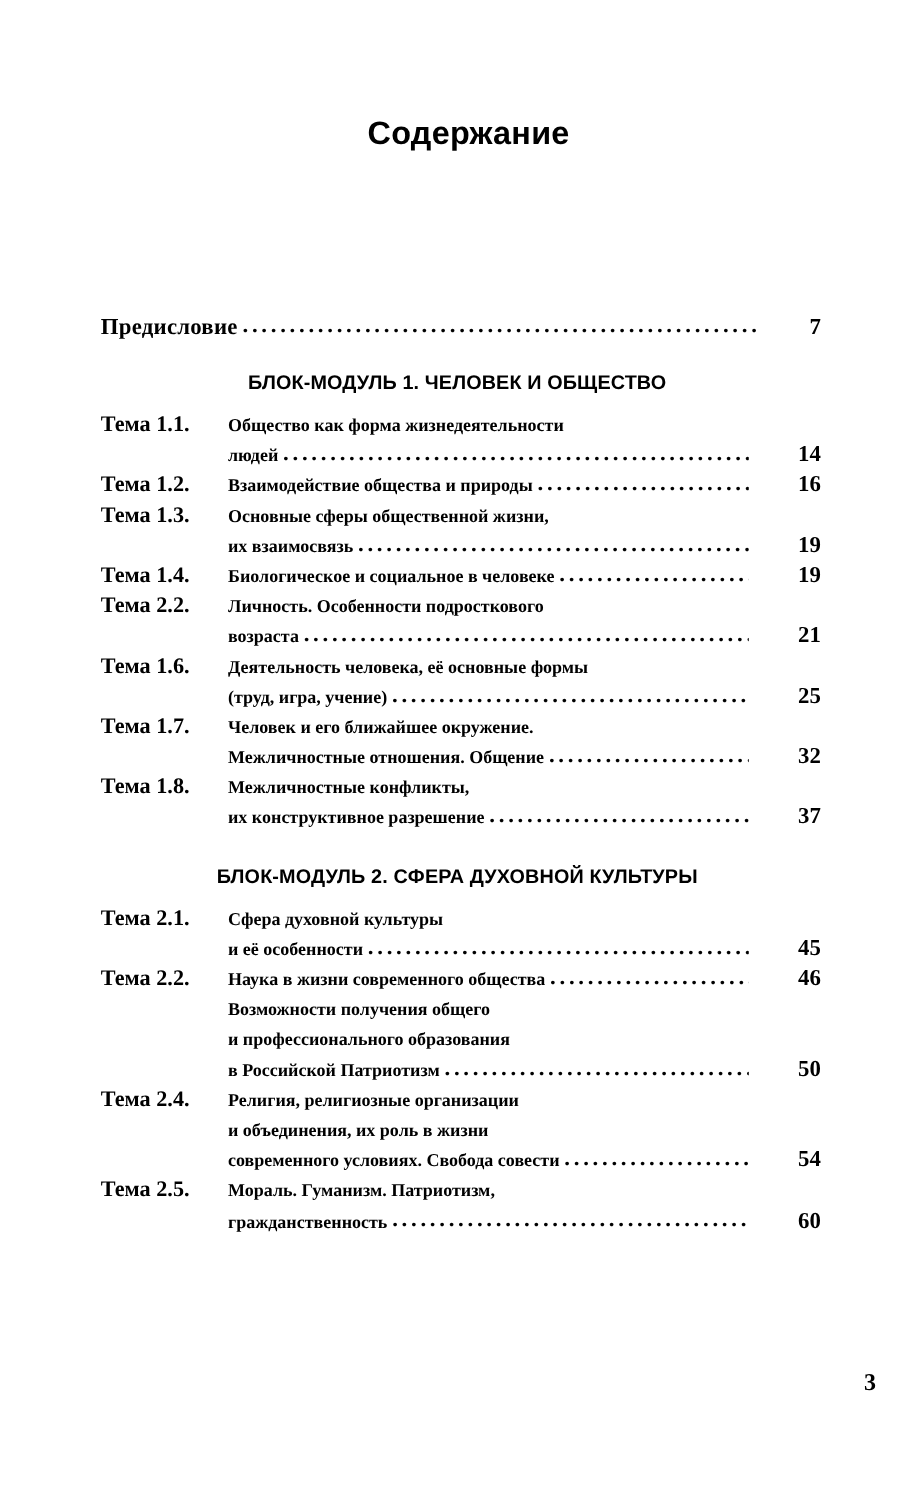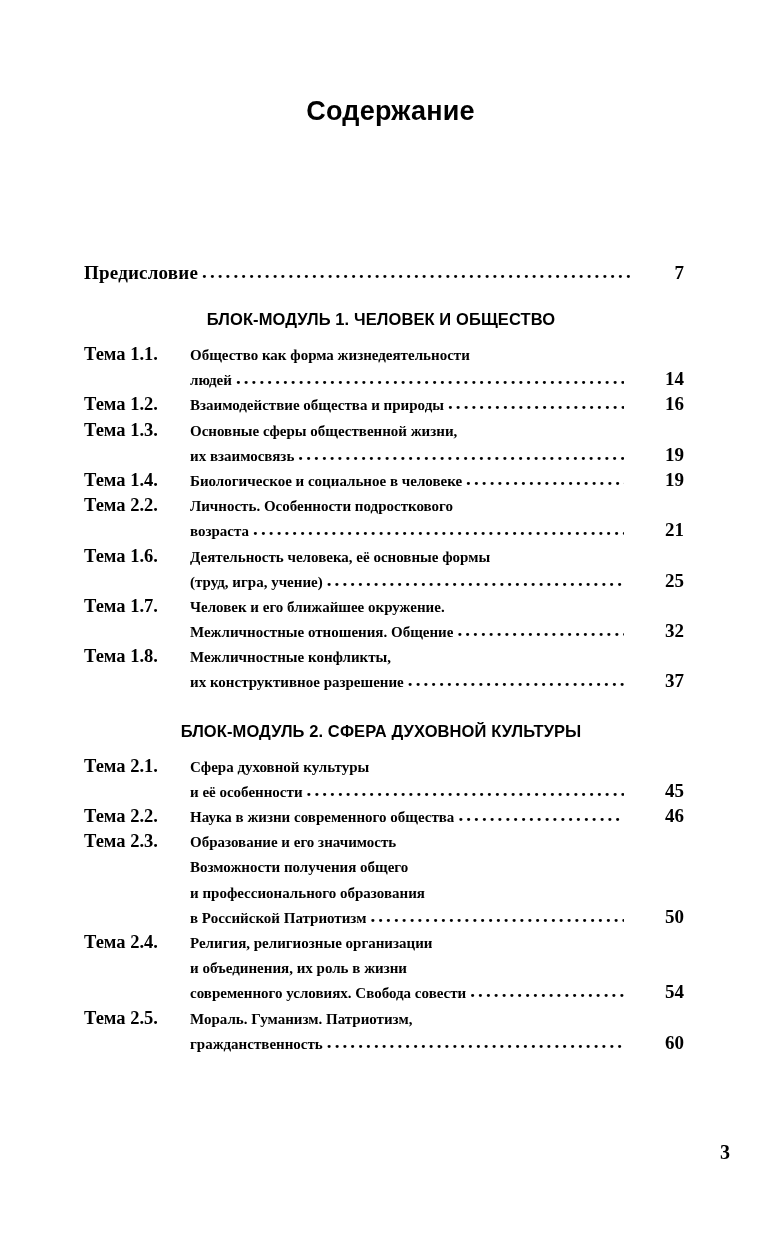--- a/index.html
+++ b/index.html
@@ -321,28 +321,20 @@
             <span class="topic-label">Тема 2.2.</span>
             <span class="topic-text-wrap">
               <span class="topic-text">Наука в жизни современного общества</span>
               <span class="leader">......................................................................</span>
             </span>
             <span class="topic-page">46</span>
           </div>
         </div>
         <div class="topic">
           <div class="topic-line">
-            <span class="topic-label">Тема 2.3.</span>
-            <span class="topic-text-wrap">
-              <span class="topic-text">Образование и его значимость</span>
-              <span class="no-leader"></span>
-            </span>
-            <span class="topic-page empty">0</span>
-          </div>
-          <div class="topic-line">
             <span class="topic-label"></span>
             <span class="topic-text-wrap">
               <span class="topic-text">Возможности получения общего</span>
               <span class="no-leader"></span>
             </span>
             <span class="topic-page empty">0</span>
           </div>
           <div class="topic-line">
             <span class="topic-label"></span>
             <span class="topic-text-wrap">

